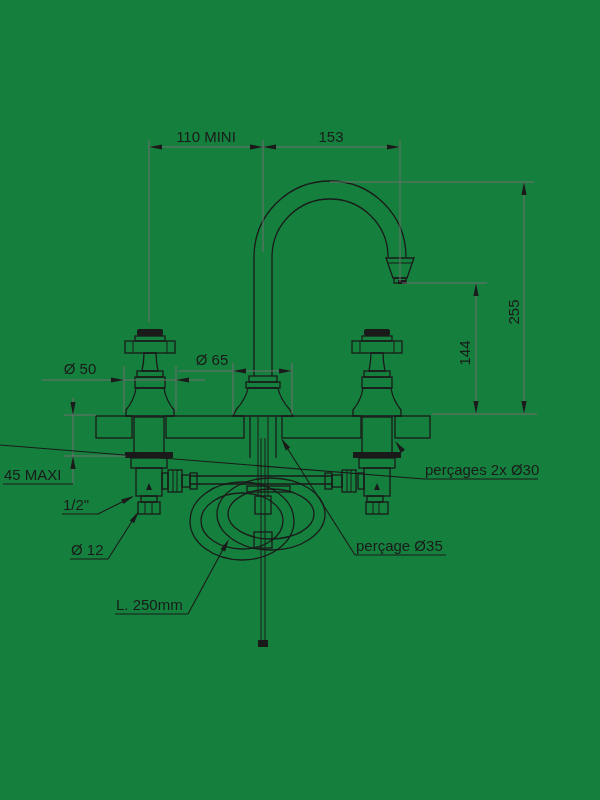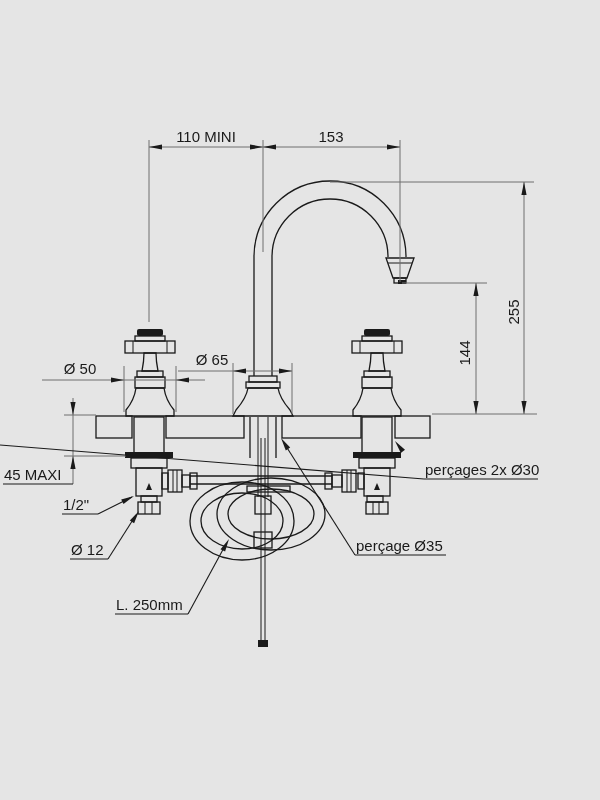--- a/index.html
+++ b/index.html
@@ -1,16 +1,16 @@
 <!DOCTYPE html>
 <html><head>
 <meta charset="utf-8">
 <style>
   html,body{margin:0;padding:0;background:#fff;}
-  .page{position:relative;width:600px;height:800px;background:#e5e5e5;overflow:hidden;
+  .page{position:relative;width:600px;height:800px;background:#15803d;overflow:hidden;
         font-family:"Liberation Sans", sans-serif;}
   svg{position:absolute;top:0;left:0;}
   text{fill:#1a1a1a;font-size:15px;font-family:"Liberation Sans",sans-serif;}
   .obj{stroke:#1a1a1a;stroke-width:1.3;fill:none;}
   .objthin{stroke:#1a1a1a;stroke-width:1;fill:none;}
   .fillblk{fill:#1a1a1a;stroke:none;}
   .dim{stroke:#6e6e6e;stroke-width:1;fill:none;}
   .lead{stroke:#1a1a1a;stroke-width:1.1;fill:none;}
   .arr{fill:#1a1a1a;stroke:none;}
 </style>

